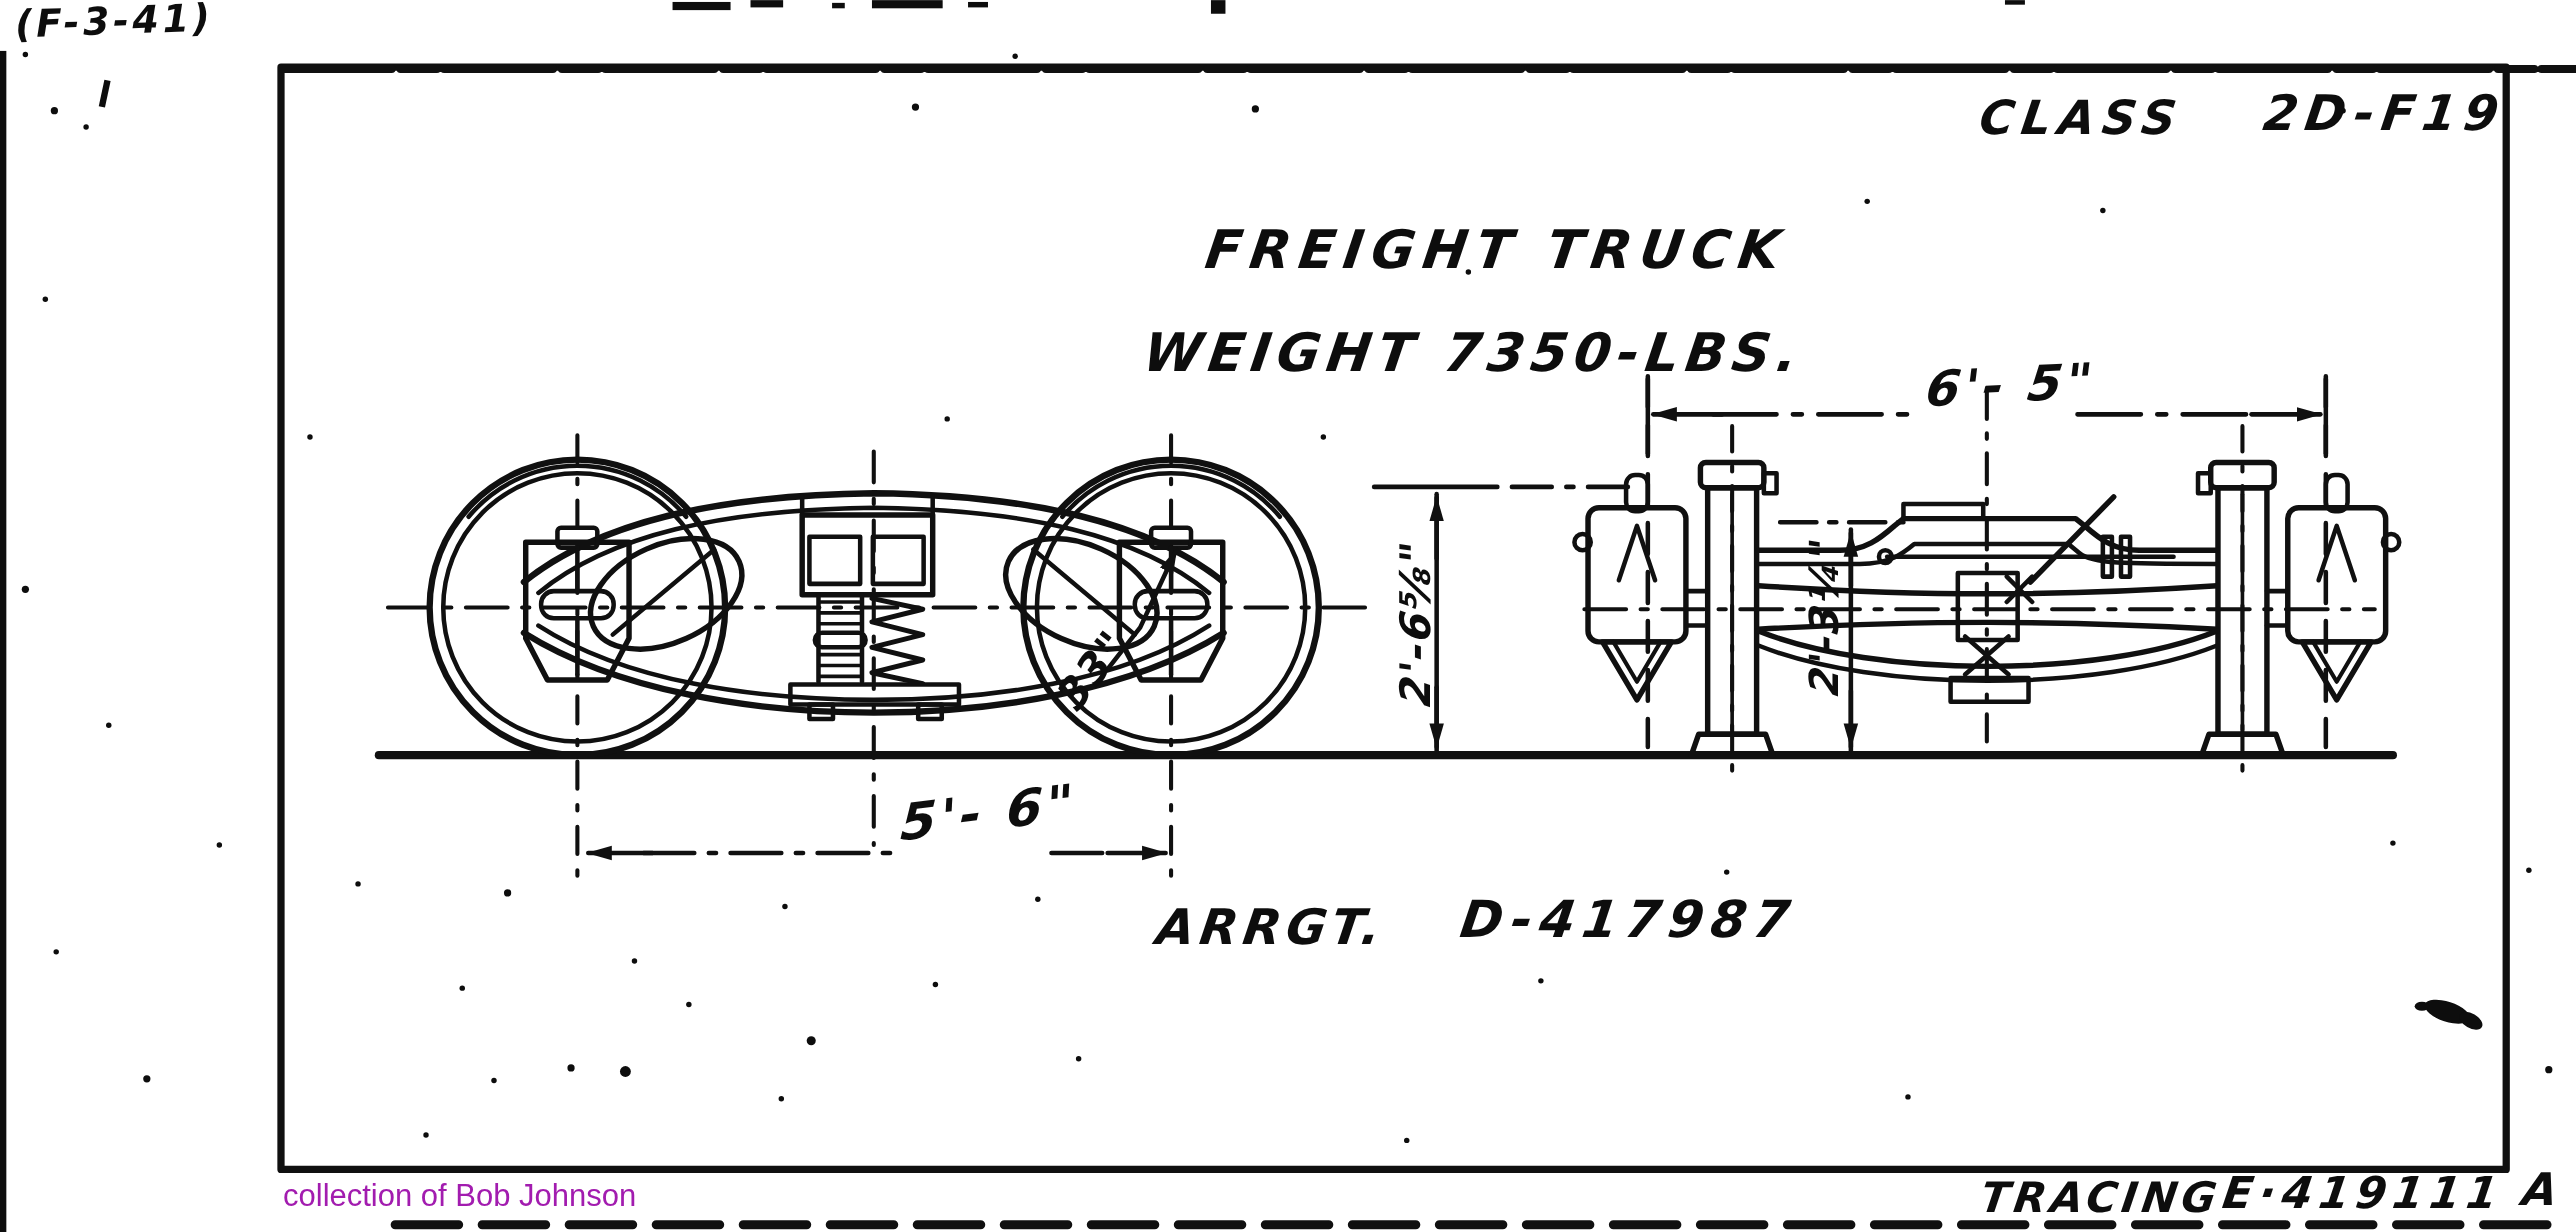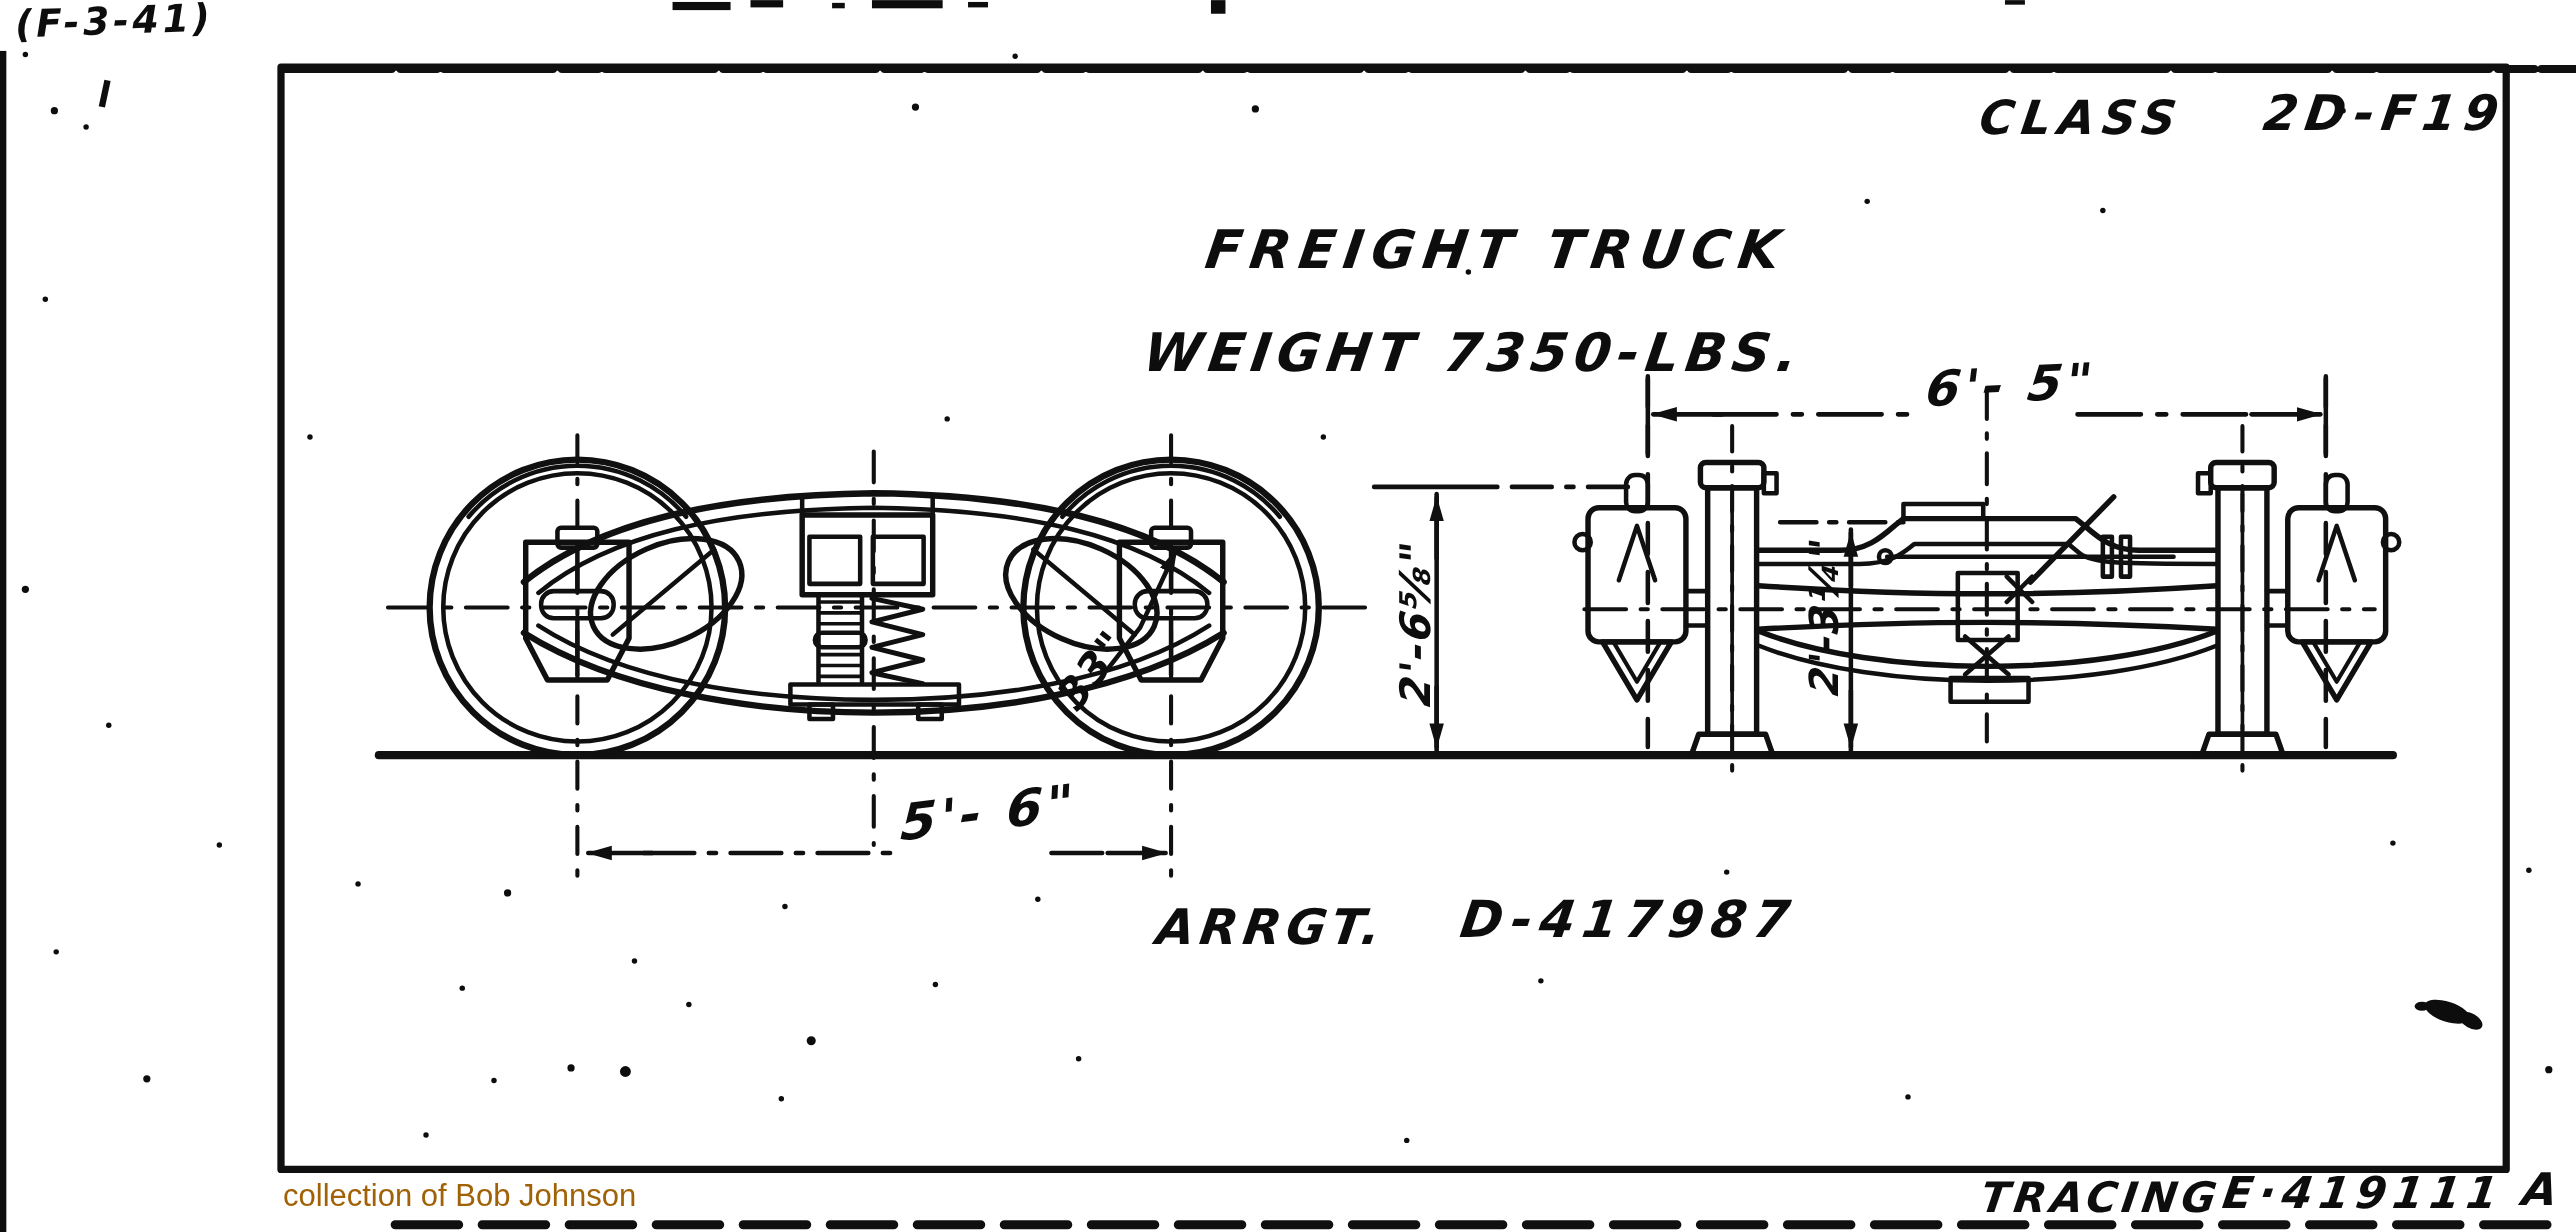--- a/index.html
+++ b/index.html
@@ -1,21 +1,21 @@
 <!DOCTYPE html>
 <html style="font-size:14.5px"><head>
 <meta charset="utf-8">
 <style>
   html,body{margin:0;padding:0;background:#e8e8e8;}
   .stage{position:relative;width:2576px;height:1233px;background:#ffffff;overflow:hidden;
          font-family:"DejaVu Sans",sans-serif;color:#0d0d0d;}
   .art{position:absolute;left:0;top:0;}
   .txt{position:absolute;white-space:nowrap;color:#0d0d0d;line-height:1;}
   .hand{font-family:"DejaVu Sans",sans-serif;font-style:italic;font-weight:700;}
-  .plain{font-family:"Liberation Sans","DejaVu Sans",sans-serif;font-weight:400;color:#a16207;}
+  .plain{font-family:"Liberation Sans","DejaVu Sans",sans-serif;font-weight:400;color:#a21caf;}
   
   .t-corner  {left:14.5px;  top:1.8px;   font-size:38px; letter-spacing:3.6px; transform:rotate(-2deg);}
   .t-class-l {left:1980px;top:94px; font-size:47px; letter-spacing:7.3px; transform:skewX(-8deg);}
   .t-class-v {left:2264px;top:89px;  font-size:49px; letter-spacing:7.3px; transform:skewX(-8deg);}
   .t-title1  {left:1206px;top:223px; font-size:53px; letter-spacing:8.2px; transform:skewX(-8deg);}
   .t-title2  {left:1144px;top:326px; font-size:53px; letter-spacing:6.3px; transform:skewX(-8deg);}
   .t-dim65   {left:1927px;top:361px; font-size:49px; letter-spacing:3.6px; transform:skewX(-10deg) rotate(-3deg);}
   .t-dim56   {left:902px; top:787px; font-size:51px; letter-spacing:3.6px; transform:skewX(-10deg) rotate(-7deg);}
   .t-dim268  {left:1289px;top:602px; width:254px;text-align:center; font-size:42px; letter-spacing:1.8px;
               transform:rotate(-90deg) skewX(-8deg);}

